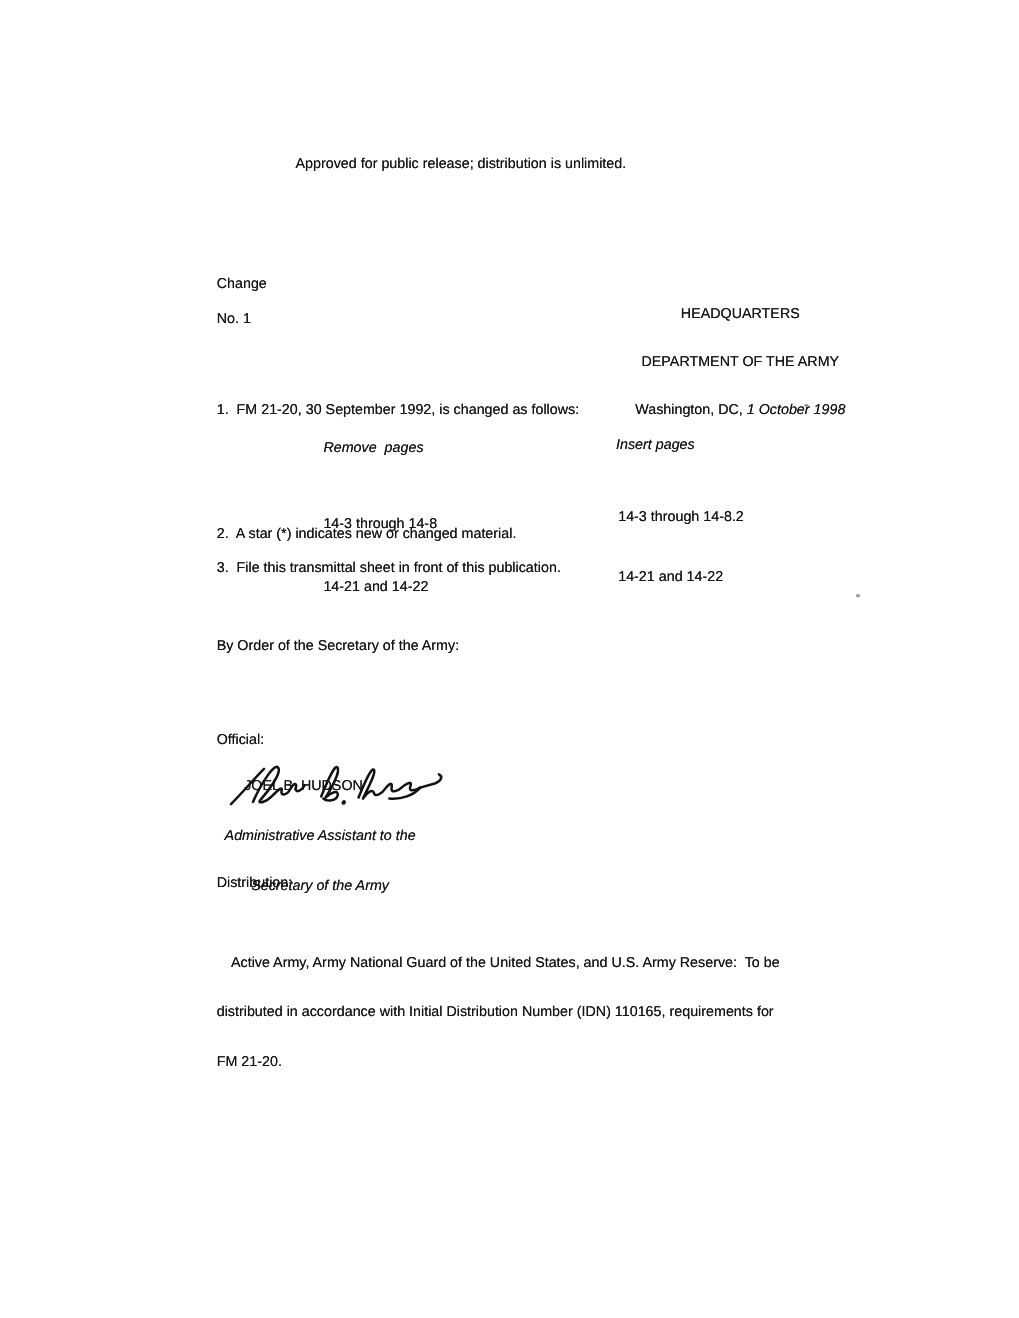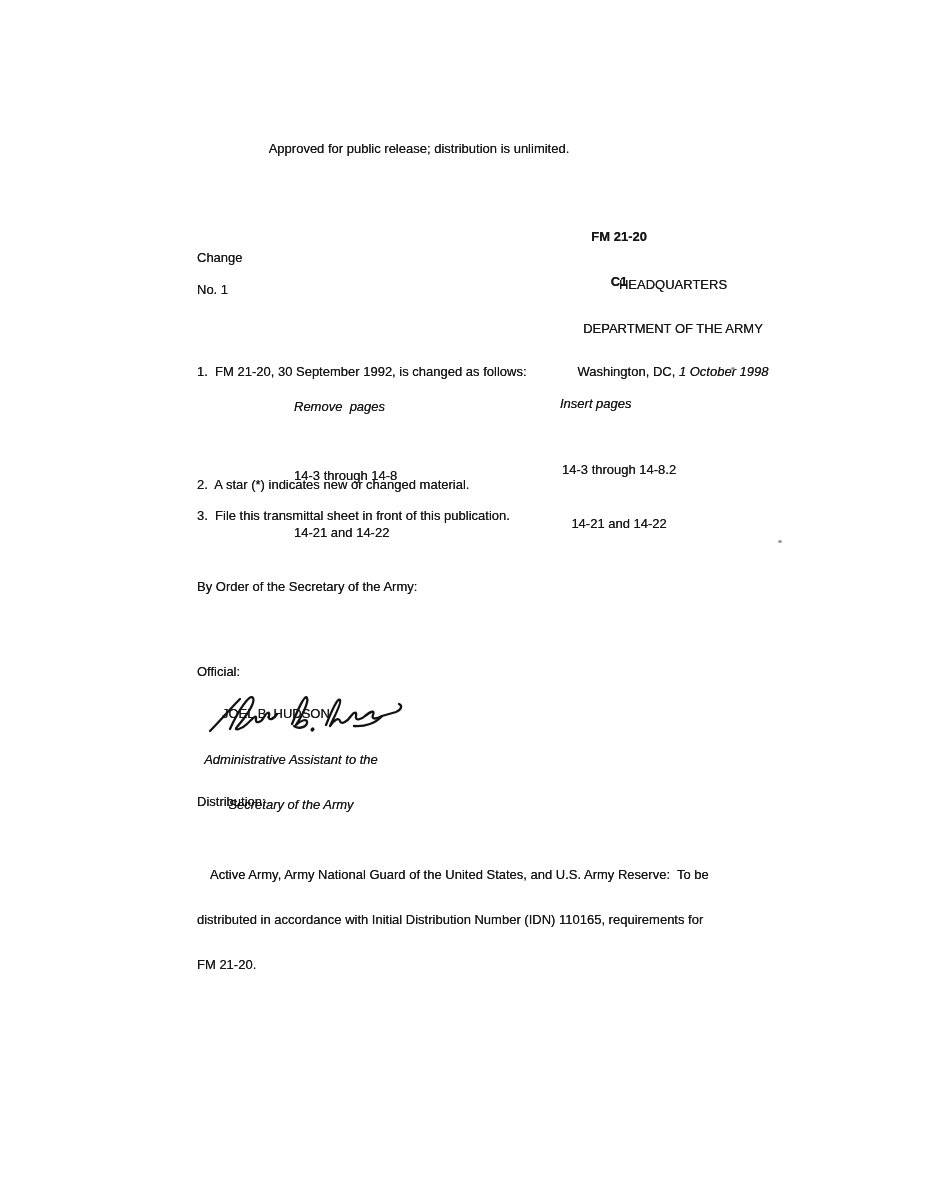--- a/index.html
+++ b/index.html
@@ -27,21 +27,21 @@
   .approved       { top: 141px; left: 36px; right: 0; text-align: center; }
   .fm-block       { top: 199px; right: 155px; text-align: center; line-height: 15px; }
   .change-label   { top: 250px; left: 197px; }
   .change-number  { top: 282px; left: 197px; }
   .hq-block       { top: 249px; left: 542px; width: 262px; text-align: center; line-height: 14.5px; }
   .doc-title      { top: 321px; left: 42px; right: 0; text-align: center; letter-spacing: 0.3px; }
   .para-1         { top: 364px; left: 197px; }
   .remove-header  { top: 399px; left: 294px; }
   .insert-header  { top: 396px; left: 560px; }
   .remove-items   { top: 428px; left: 294px; line-height: 19px; }
-  .insert-items   { top: 425px; left: 562px; line-height: 18px; text-align: center; }
+  .insert-items   { top: 425px; left: 562px; line-height: 18px; }
   .para-2         { top: 477px; left: 197px; }
   .para-3         { top: 508px; left: 197px; }
   .by-order       { top: 579px; left: 197px; }
   .reimer-block   { top: 628px; left: 511px; width: 300px; text-align: center; line-height: 15.5px; }
   .official-label { top: 664px; left: 197px; }
   .signature      { top: 672px; left: 192px; }
   .hudson-name    { top: 706px; left: 222px; }
   .hudson-title   { top: 722px; left: 191px; width: 200px; text-align: center; line-height: 15px; }
   .dist-label     { top: 794px; left: 197px; }
   .dist-body      { top: 809px; left: 197px; line-height: 15px; }
@@ -57,24 +57,20 @@
 
   .sig-svg path { fill: none; stroke: #121212; stroke-width: 2.3; stroke-linecap: round; stroke-linejoin: round; }
 </style>
 </head>
 <body>
 
 <div class="page">
 
   <div class="abs approved">Approved for public release; distribution is unlimited.</div>
 
-  <div class="abs fm-block bold">
-    <div>FM 21-20</div>
-    <div>C1</div>
-  </div>
 
   <div class="abs change-label">Change</div>
   <div class="abs change-number">No. 1</div>
 
   <div class="abs hq-block">
     <div>HEADQUARTERS</div>
     <div>DEPARTMENT OF THE ARMY</div>
     <div><span>Washington, DC, </span><span class="ital">1 October 1998</span></div>
   </div>
 

